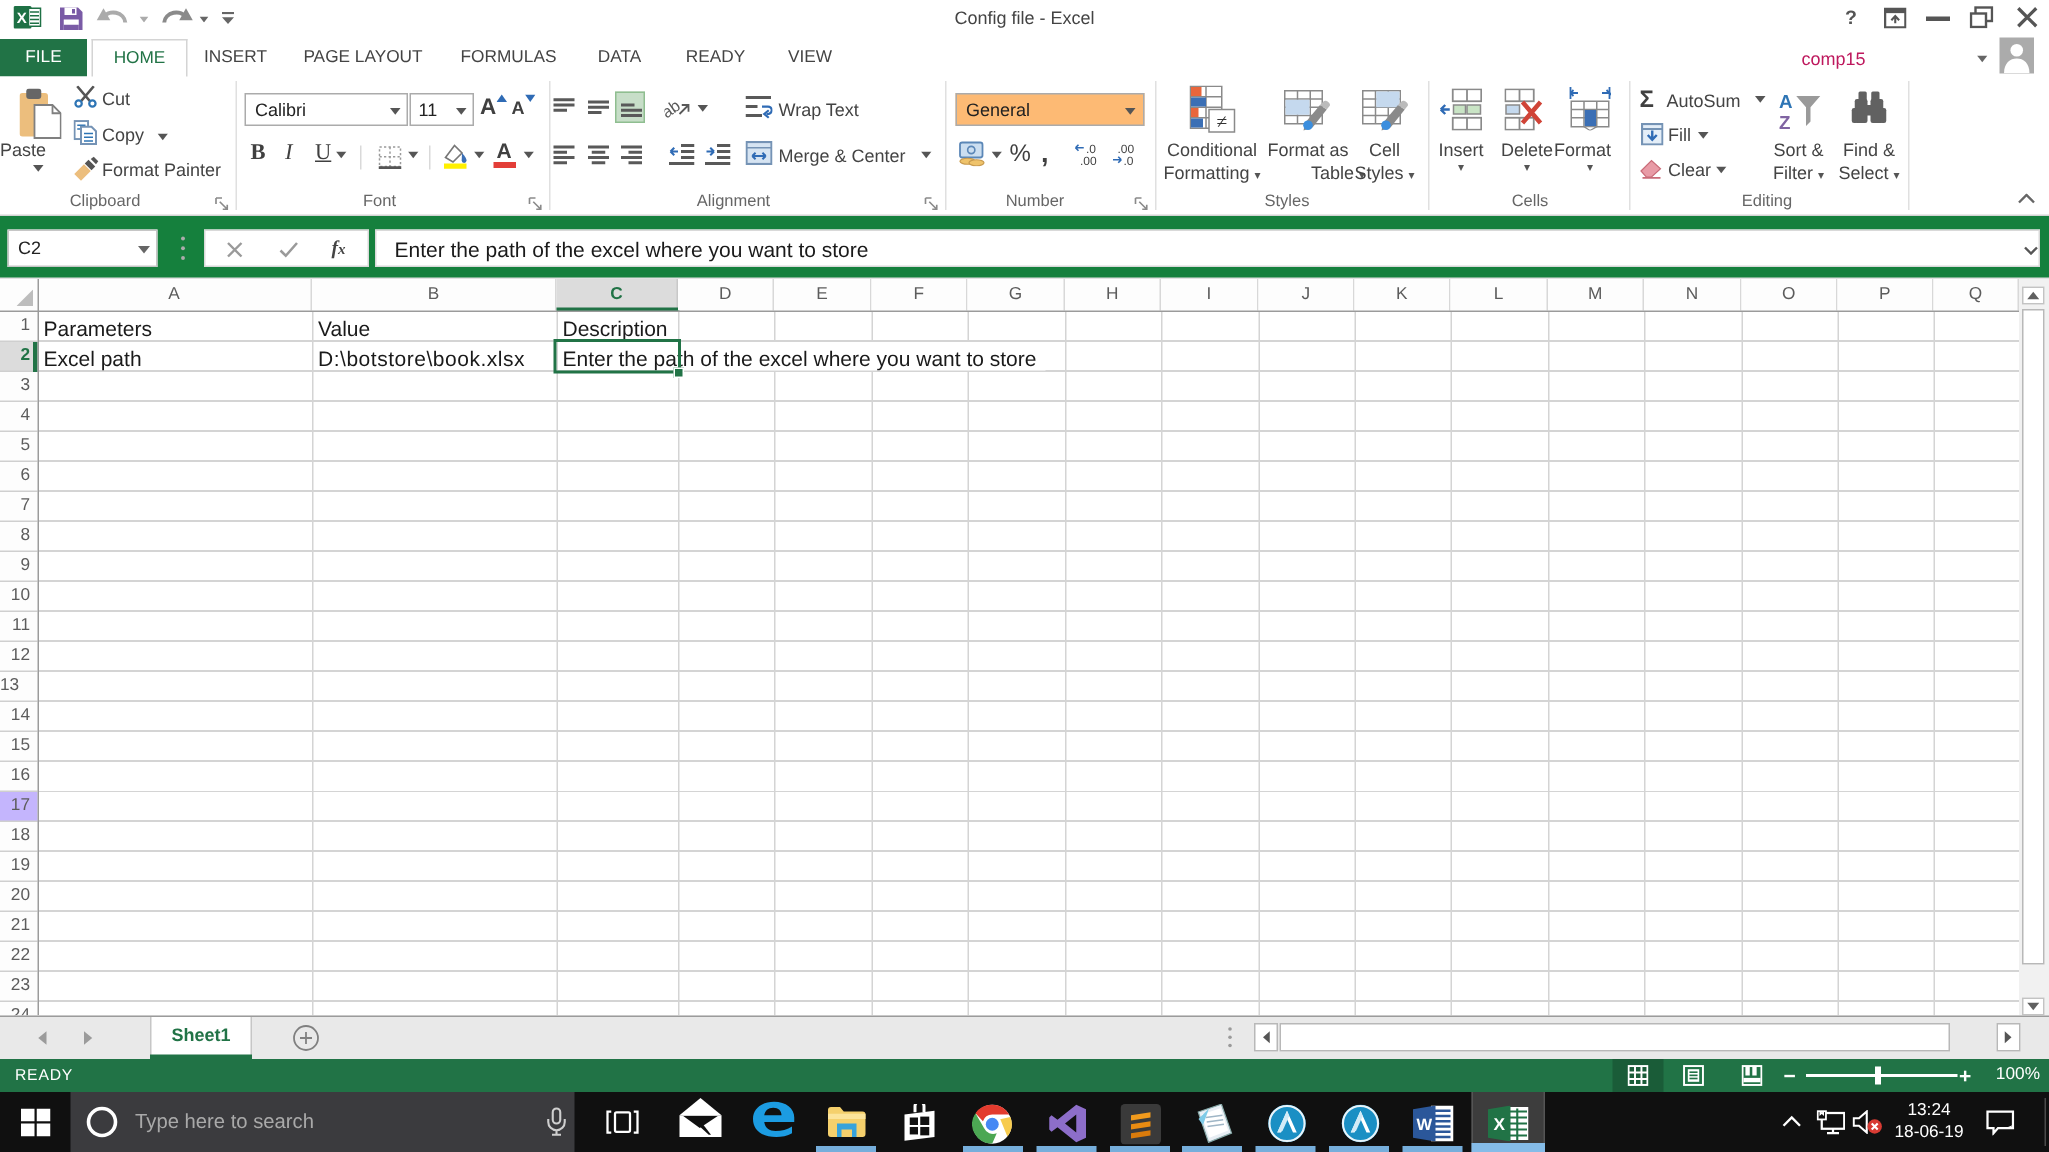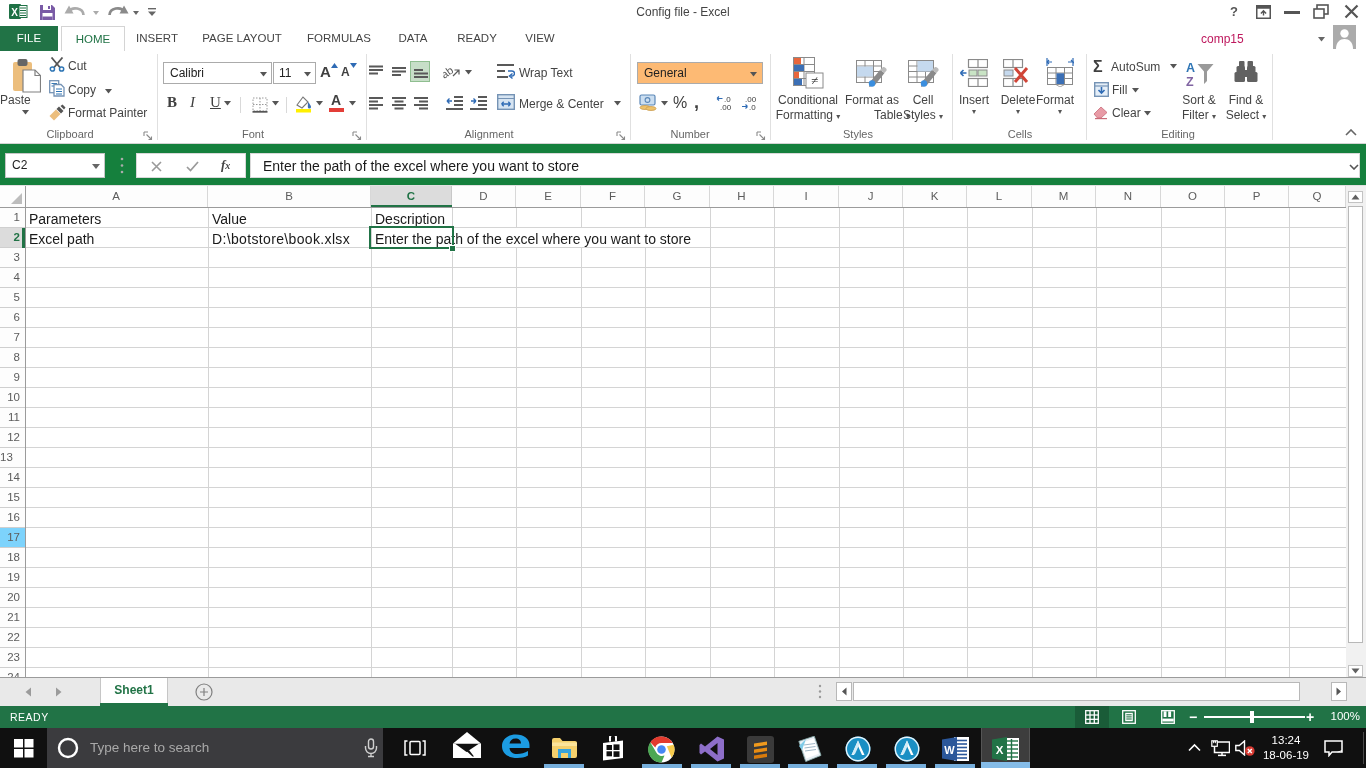--- a/index.html
+++ b/index.html
@@ -527,21 +527,21 @@
 <div class="abs" style="left:0;top:142px;width:25px;height:20px;background:#fdfdfd;color:#5c5c5c;font-size:11.5px;text-align:right;line-height:19px;padding-right:5px;border-bottom:1px solid #cfcfcf;">7</div>
 <div class="abs" style="left:0;top:162px;width:25px;height:20px;background:#fdfdfd;color:#5c5c5c;font-size:11.5px;text-align:right;line-height:19px;padding-right:5px;border-bottom:1px solid #cfcfcf;">8</div>
 <div class="abs" style="left:0;top:182px;width:25px;height:20px;background:#fdfdfd;color:#5c5c5c;font-size:11.5px;text-align:right;line-height:19px;padding-right:5px;border-bottom:1px solid #cfcfcf;">9</div>
 <div class="abs" style="left:0;top:202px;width:25px;height:20px;background:#fdfdfd;color:#5c5c5c;font-size:11.5px;text-align:right;line-height:19px;padding-right:5px;border-bottom:1px solid #cfcfcf;">10</div>
 <div class="abs" style="left:0;top:222px;width:25px;height:20px;background:#fdfdfd;color:#5c5c5c;font-size:11.5px;text-align:right;line-height:19px;padding-right:5px;border-bottom:1px solid #cfcfcf;">11</div>
 <div class="abs" style="left:0;top:242px;width:25px;height:20px;background:#fdfdfd;color:#5c5c5c;font-size:11.5px;text-align:right;line-height:19px;padding-right:5px;border-bottom:1px solid #cfcfcf;">12</div>
 <div class="abs" style="left:0;top:262px;width:25px;height:20px;background:#fdfdfd;color:#5c5c5c;font-size:11.5px;text-align:left;line-height:19px;padding-right:5px;border-bottom:1px solid #cfcfcf;">13</div>
 <div class="abs" style="left:0;top:282px;width:25px;height:20px;background:#fdfdfd;color:#5c5c5c;font-size:11.5px;text-align:right;line-height:19px;padding-right:5px;border-bottom:1px solid #cfcfcf;">14</div>
 <div class="abs" style="left:0;top:302px;width:25px;height:20px;background:#fdfdfd;color:#5c5c5c;font-size:11.5px;text-align:right;line-height:19px;padding-right:5px;border-bottom:1px solid #cfcfcf;">15</div>
 <div class="abs" style="left:0;top:322px;width:25px;height:20px;background:#fdfdfd;color:#5c5c5c;font-size:11.5px;text-align:right;line-height:19px;padding-right:5px;border-bottom:1px solid #cfcfcf;">16</div>
-<div class="abs" style="left:0;top:342px;width:25px;height:20px;background:#7dd3fc;color:#5c5c5c;font-size:11.5px;text-align:right;line-height:19px;padding-right:5px;border-bottom:1px solid #cfcfcf;">17</div>
+<div class="abs" style="left:0;top:342px;width:25px;height:20px;background:#c4b5fd;color:#5c5c5c;font-size:11.5px;text-align:right;line-height:19px;padding-right:5px;border-bottom:1px solid #cfcfcf;">17</div>
 <div class="abs" style="left:0;top:362px;width:25px;height:20px;background:#fdfdfd;color:#5c5c5c;font-size:11.5px;text-align:right;line-height:19px;padding-right:5px;border-bottom:1px solid #cfcfcf;">18</div>
 <div class="abs" style="left:0;top:382px;width:25px;height:20px;background:#fdfdfd;color:#5c5c5c;font-size:11.5px;text-align:right;line-height:19px;padding-right:5px;border-bottom:1px solid #cfcfcf;">19</div>
 <div class="abs" style="left:0;top:402px;width:25px;height:20px;background:#fdfdfd;color:#5c5c5c;font-size:11.5px;text-align:right;line-height:19px;padding-right:5px;border-bottom:1px solid #cfcfcf;">20</div>
 <div class="abs" style="left:0;top:422px;width:25px;height:20px;background:#fdfdfd;color:#5c5c5c;font-size:11.5px;text-align:right;line-height:19px;padding-right:5px;border-bottom:1px solid #cfcfcf;">21</div>
 <div class="abs" style="left:0;top:442px;width:25px;height:20px;background:#fdfdfd;color:#5c5c5c;font-size:11.5px;text-align:right;line-height:19px;padding-right:5px;border-bottom:1px solid #cfcfcf;">22</div>
 <div class="abs" style="left:0;top:462px;width:25px;height:20px;background:#fdfdfd;color:#5c5c5c;font-size:11.5px;text-align:right;line-height:19px;padding-right:5px;border-bottom:1px solid #cfcfcf;">23</div>
 <div class="abs" style="left:0;top:482px;width:25px;height:20px;background:#fdfdfd;color:#5c5c5c;font-size:11.5px;text-align:right;line-height:19px;padding-right:5px;border-bottom:1px solid #cfcfcf;">24</div>
 <div class="abs" style="left:25px;top:0;width:1px;height:491px;background:#9b9b9b;"></div>
 <div class="abs" style="left:26px;top:22px;width:1320px;height:469px;background-image:repeating-linear-gradient(to bottom,transparent 0,transparent 19px,#d4d4d4 19px,#d4d4d4 20px);"></div>
 <div class="abs" style="left:208px;top:22px;width:1px;height:469px;background:#d4d4d4;"></div>

